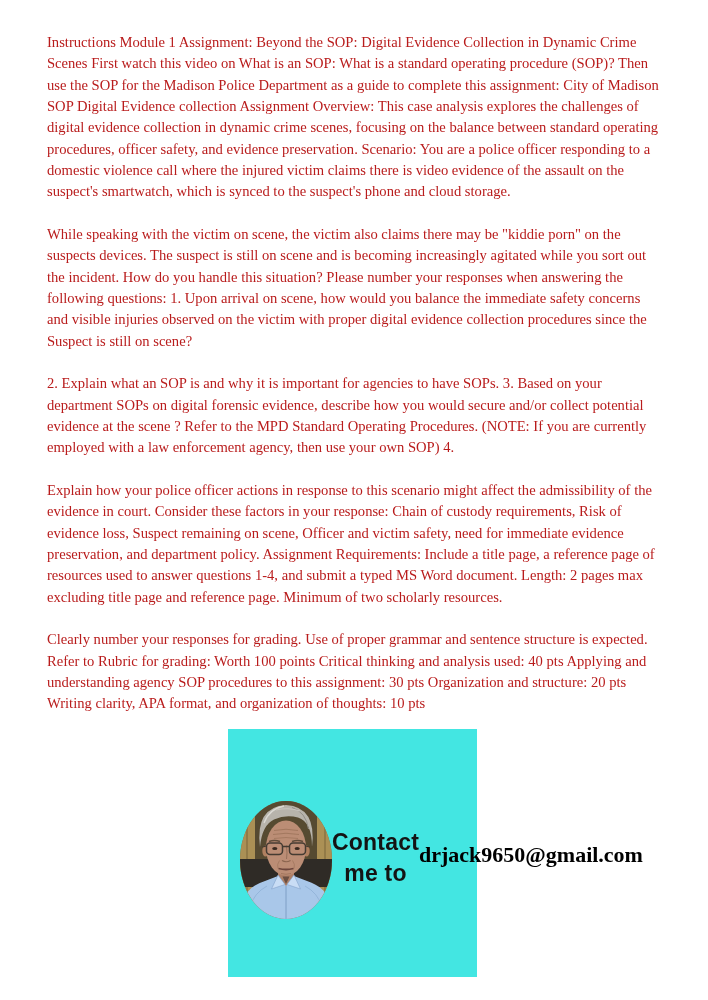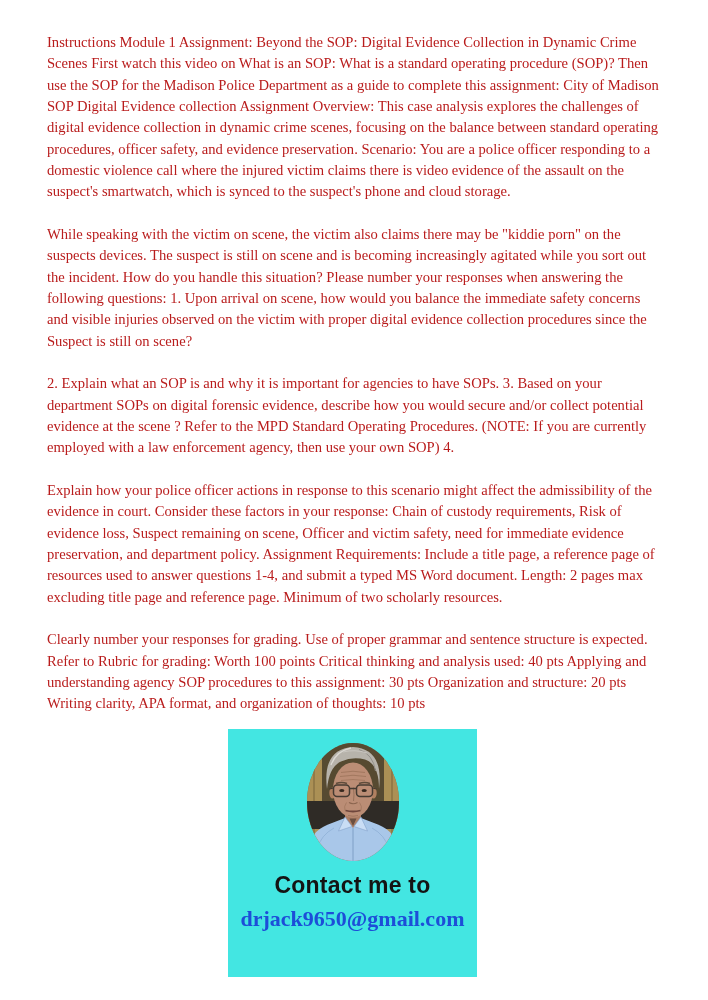--- a/index.html
+++ b/index.html
@@ -27,23 +27,24 @@
   .doc p:last-child { margin-bottom: 16px; }
 
   .contact-box {
     position: absolute;
     left: 228px;
     top: 729px;
     width: 249px;
     height: 248px;
     z-index: 5;
     display: flex;
-    flex-direction: column;
+    flex-direction: row;
     align-items: center;
     text-align: center;
+    padding-left: 12px;
   }
   .photo {
     display: block;
     margin-top: 14px;
     flex: 0 0 auto;
   }
   .c-head {
     font-family: "Liberation Sans", sans-serif;
     font-weight: 800;
     font-size: 23px;
@@ -51,21 +52,21 @@
     color: #141414;
     letter-spacing: 0.2px;
   }
   .c-head.first { margin-top: 9px; }
   .c-email {
     margin-top: 4px;
     font-family: "Liberation Serif", serif;
     font-weight: 700;
     font-size: 22px;
     line-height: 28px;
-    color: #1d4ed8;
+    color: #000000;
   }
 </style>
 </head>
 <body style="background: rgb(255, 255, 255);">
 
 <div class="doc">
   <p>Instructions Module 1 Assignment: Beyond the SOP: Digital Evidence Collection in Dynamic Crime Scenes First watch this video on What is an SOP: What is a standard operating procedure (SOP)? Then use the SOP for the Madison Police Department as a guide to complete this assignment: City of Madison SOP Digital Evidence collection Assignment Overview: This case analysis explores the challenges of digital evidence collection in dynamic crime scenes, focusing on the balance between standard operating procedures, officer safety, and evidence preservation. Scenario: You are a police officer responding to a domestic violence call where the injured victim claims there is video evidence of the assault on the suspect's smartwatch, which is synced to the suspect's phone and cloud storage.</p>
   <p>While speaking with the victim on scene, the victim also claims there may be "kiddie porn" on the suspects devices. The suspect is still on scene and is becoming increasingly agitated while you sort out the incident. How do you handle this situation? Please number your responses when answering the following questions: 1. Upon arrival on scene, how would you balance the immediate safety concerns and visible injuries observed on the victim with proper digital evidence collection procedures since the Suspect is still on scene?</p>
   <p>2. Explain what an SOP is and why it is important for agencies to have SOPs. 3. Based on your department SOPs on digital forensic evidence, describe how you would secure and/or collect potential evidence at the scene ? Refer to the MPD Standard Operating Procedures. (NOTE: If you are currently employed with a law enforcement agency, then use your own SOP) 4.</p>
   <p>Explain how your police officer actions in response to this scenario might affect the admissibility of the evidence in court. Consider these factors in your response: Chain of custody requirements, Risk of evidence loss, Suspect remaining on scene, Officer and victim safety, need for immediate evidence preservation, and department policy. Assignment Requirements: Include a title page, a reference page of resources used to answer questions 1-4, and submit a typed MS Word document. Length: 2 pages max excluding title page and reference page. Minimum of two scholarly resources.</p>

